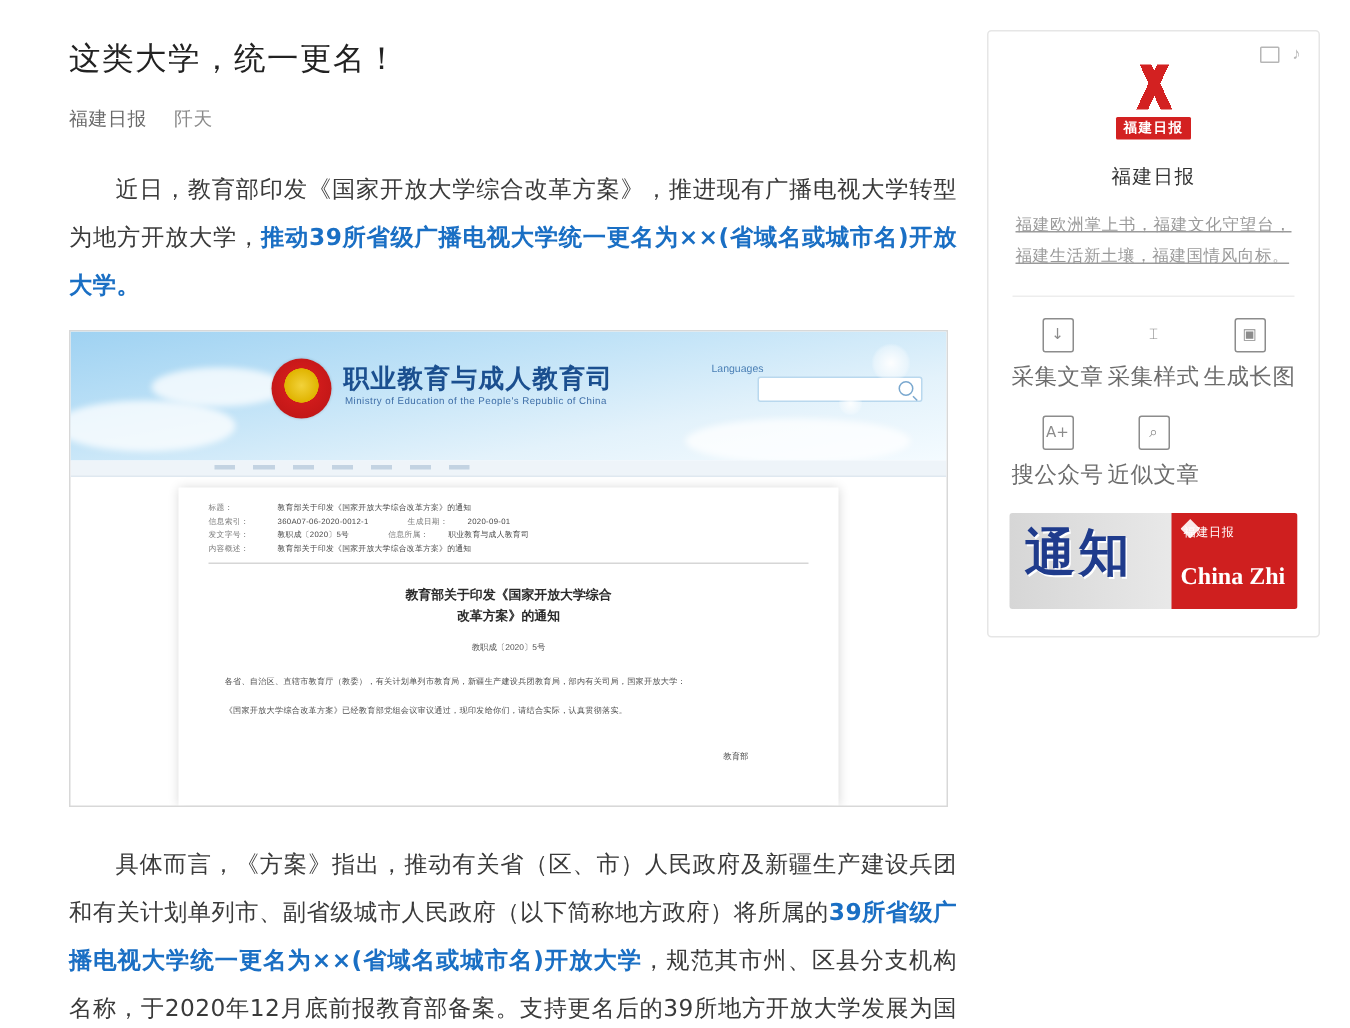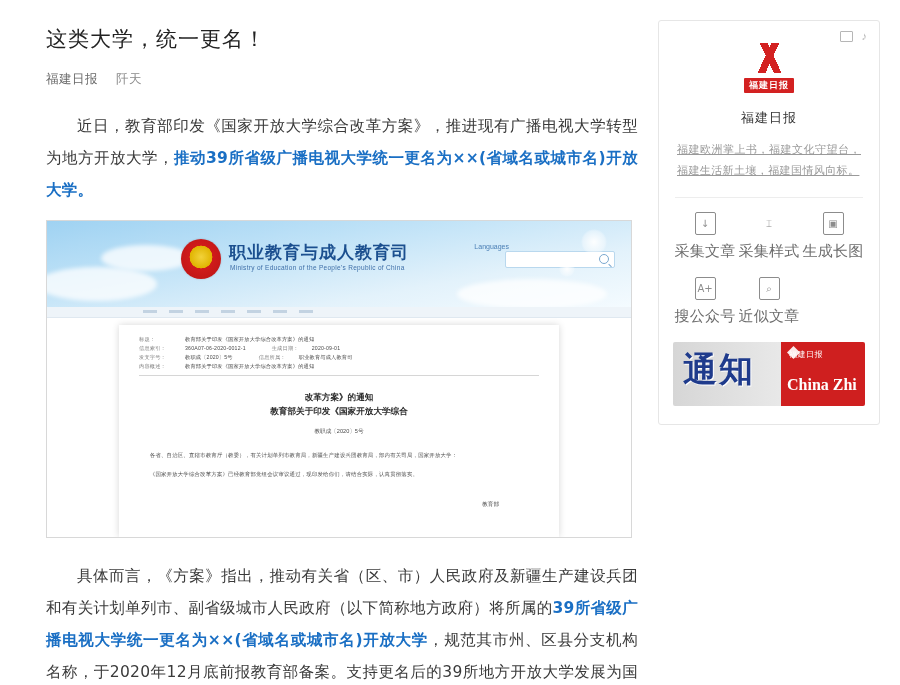--- a/index.html
+++ b/index.html
@@ -379,22 +379,22 @@
           <span class="v">职业教育与成人教育司</span>
         </div>
         <div class="meta-line">
           <span class="k">内容概述：</span>
           <span class="v">教育部关于印发《国家开放大学综合改革方案》的通知</span>
         </div>
 
         <div class="meta-rule"></div>
 
         <div class="doc-title">
+          <div>教育部关于印发《国家开放大学综合</div>
           <div>改革方案》的通知</div>
-          <div>教育部关于印发《国家开放大学综合</div>
         </div>
 
         <div class="doc-no">教职成〔2020〕5号</div>
 
         <div class="doc-para">各省、自治区、直辖市教育厅（教委），有关计划单列市教育局，新疆生产建设兵团教育局，部内有关司局，国家开放大学：</div>
         <div class="doc-para">《国家开放大学综合改革方案》已经教育部党组会议审议通过，现印发给你们，请结合实际，认真贯彻落实。</div>
 
         <div class="doc-sign">教育部</div>
       </div>
     </div>

